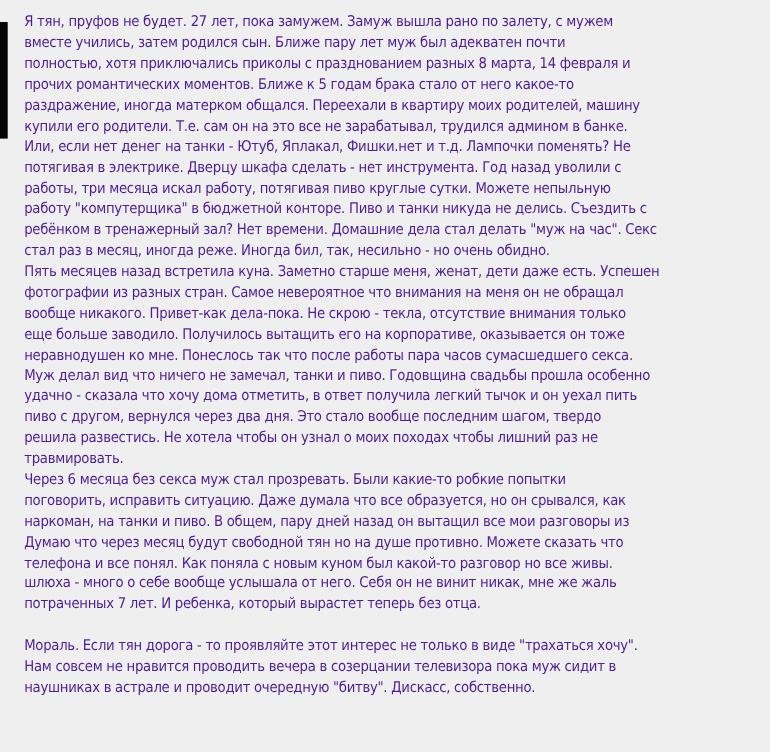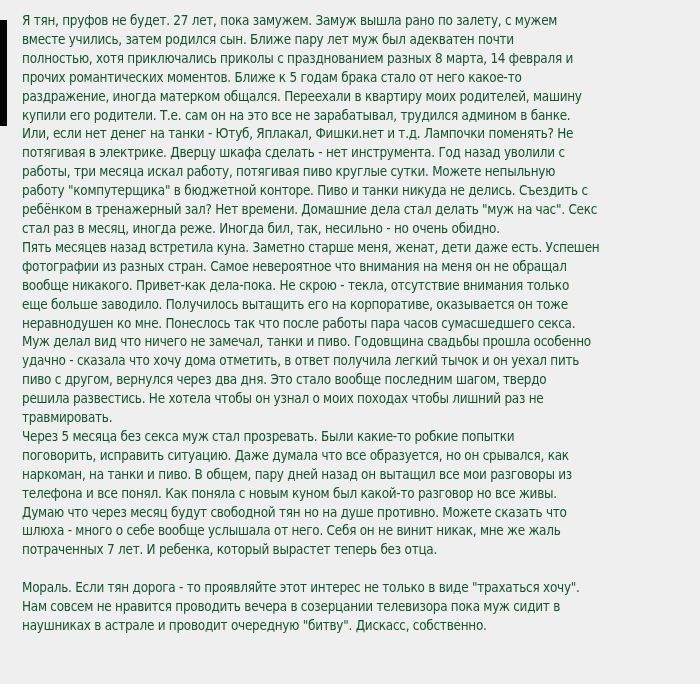--- a/index.html
+++ b/index.html
@@ -9,21 +9,21 @@
     position: relative;
   }
   .left-bar {
     position: absolute; left: 0; top: 20px; width: 7px; height: 106px;
     background: #050505;
   }
   .post {
     position: absolute; left: 22px; top: 12px; width: 672px;
     font-family: "DejaVu Sans Condensed", "DejaVu Sans", sans-serif;
     font-size: 13.4px; line-height: 18.9px;
-    color: #14532d;
+    color: #4c1d95;
     letter-spacing: -0.25px;
   }
   .line { display: block; white-space: nowrap; }
   .blank { display: block; height: 18.9px; }
   .cutoff {
     position: absolute; left: 22px; top: 674px; width: 660px; height: 6px;
     overflow: hidden;
   }
 </style>
 </head>
@@ -47,25 +47,25 @@
   <span class="line">Пять месяцев назад встретила куна. Заметно старше меня, женат, дети даже есть. Успешен</span>
   <span class="line">фотографии из разных стран. Самое невероятное что внимания на меня он не обращал</span>
   <span class="line">вообще никакого. Привет-как дела-пока. Не скрою - текла, отсутствие внимания только</span>
   <span class="line">еще больше заводило. Получилось вытащить его на корпоративе, оказывается он тоже</span>
   <span class="line">неравнодушен ко мне. Понеслось так что после работы пара часов сумасшедшего секса.</span>
   <span class="line">Муж делал вид что ничего не замечал, танки и пиво. Годовщина свадьбы прошла особенно</span>
   <span class="line">удачно - сказала что хочу дома отметить, в ответ получила легкий тычок и он уехал пить</span>
   <span class="line">пиво с другом, вернулся через два дня. Это стало вообще последним шагом, твердо</span>
   <span class="line">решила развестись. Не хотела чтобы он узнал о моих походах чтобы лишний раз не</span>
   <span class="line">травмировать.</span>
-  <span class="line">Через 5 месяца без секса муж стал прозревать. Были какие-то робкие попытки</span>
+  <span class="line">Через 6 месяца без секса муж стал прозревать. Были какие-то робкие попытки</span>
   <span class="line">поговорить, исправить ситуацию. Даже думала что все образуется, но он срывался, как</span>
   <span class="line">наркоман, на танки и пиво. В общем, пару дней назад он вытащил все мои разговоры из</span>
+  <span class="line">Думаю что через месяц будут свободной тян но на душе противно. Можете сказать что</span>
   <span class="line">телефона и все понял. Как поняла с новым куном был какой-то разговор но все живы.</span>
-  <span class="line">Думаю что через месяц будут свободной тян но на душе противно. Можете сказать что</span>
   <span class="line">шлюха - много о себе вообще услышала от него. Себя он не винит никак, мне же жаль</span>
   <span class="line">потраченных 7 лет. И ребенка, который вырастет теперь без отца.</span>
   <span class="blank"></span>
   <span class="line">Мораль. Если тян дорога - то проявляйте этот интерес не только в виде "трахаться хочу".</span>
   <span class="line">Нам совсем не нравится проводить вечера в созерцании телевизора пока муж сидит в</span>
   <span class="line">наушниках в астрале и проводит очередную "битву". Дискасс, собственно.</span>
 </div>
 
 <div class="cutoff">
   

